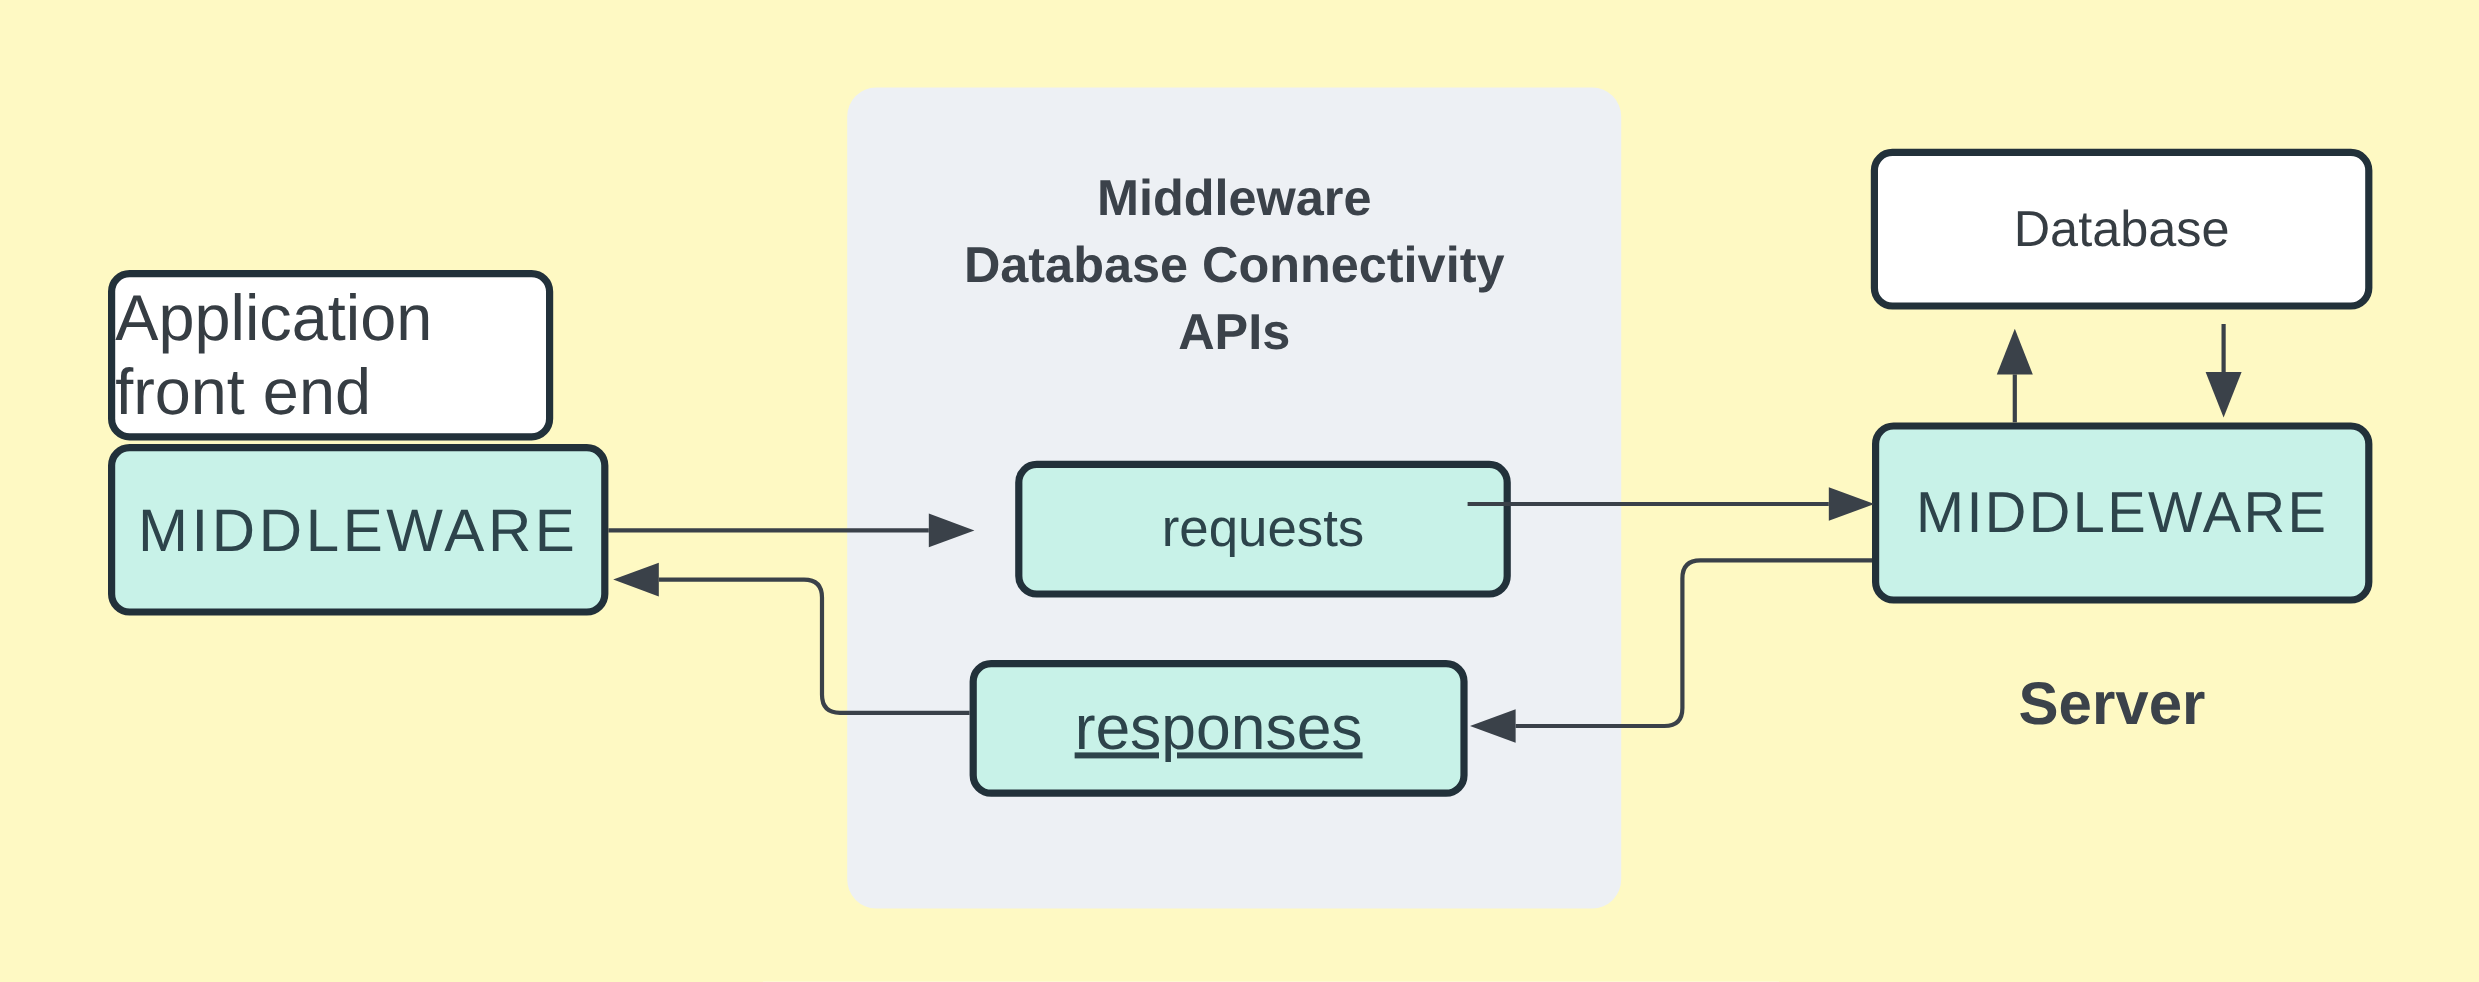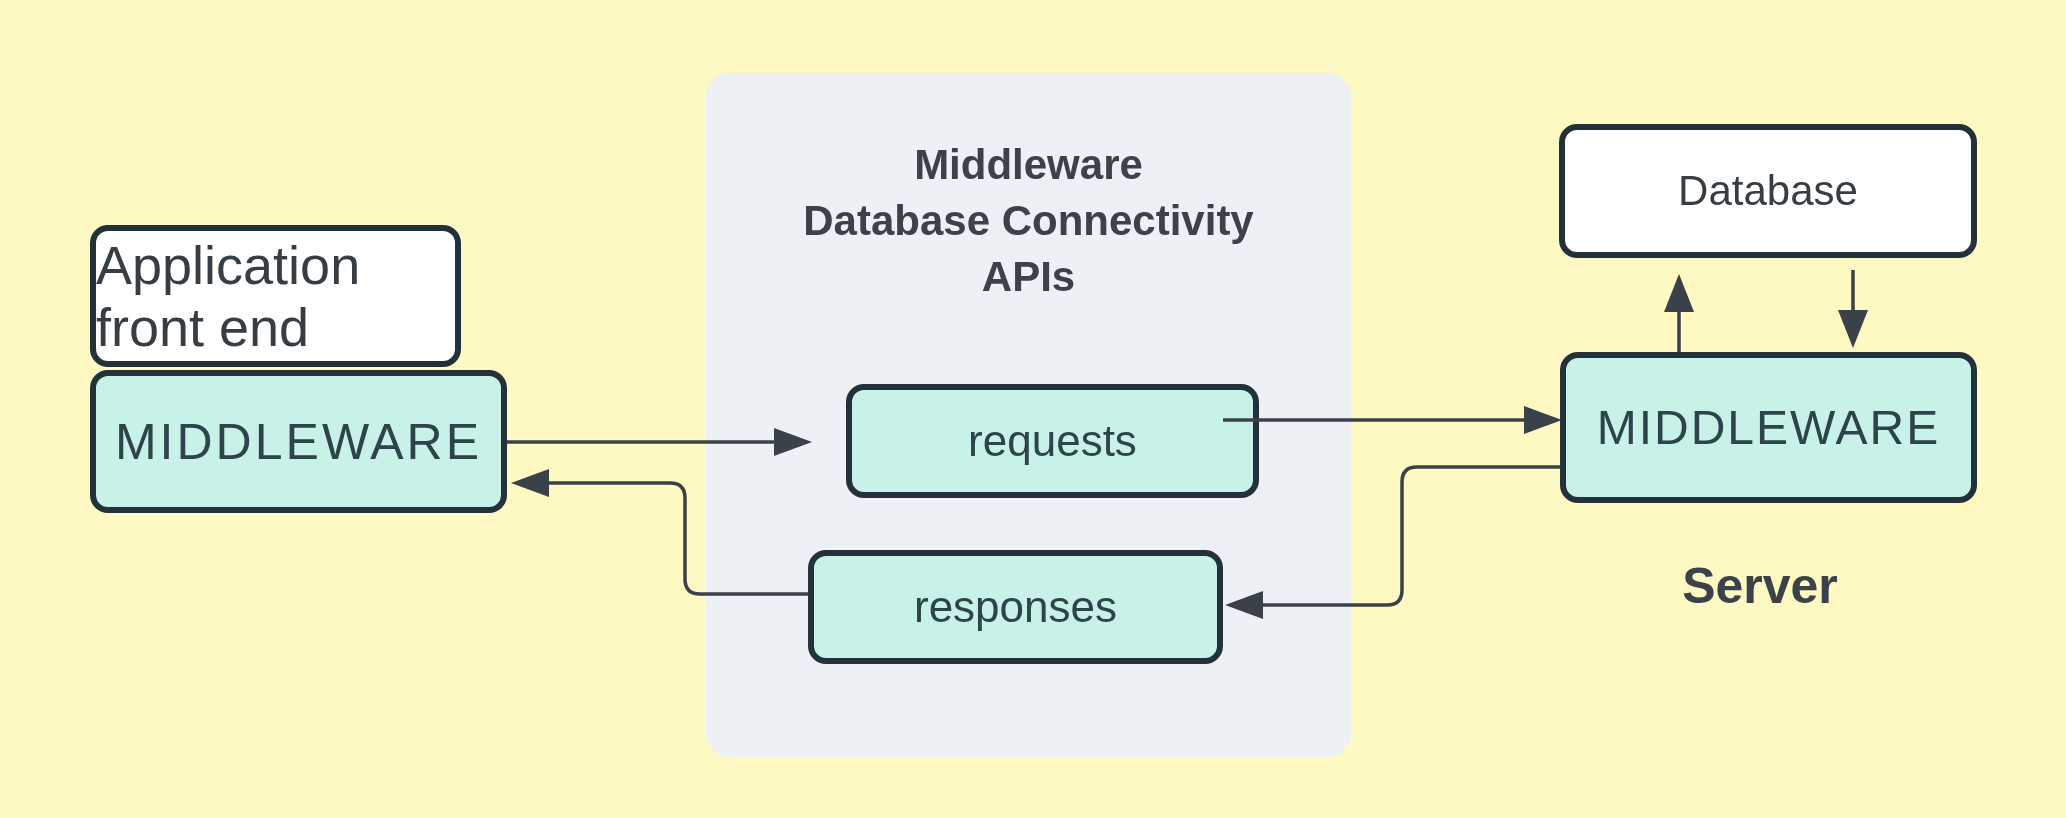--- a/index.html
+++ b/index.html
@@ -38,21 +38,21 @@
     display: flex;
     align-items: center;
     justify-content: center;
     color: #2d444b;
   }
   .node.white { background: #ffffff; color: #363d43; }
   .node.teal  { background: #c8f2e8; }
   .node-app        { left: 90px;   top: 225px; width: 371px; height: 142px; font-size: 54px; }
   .node-mw-left    { left: 90px;   top: 370px; width: 417px; height: 143px; font-size: 50px; letter-spacing: 3px; }
   .node-requests   { left: 810px;  top: 384px; width: 413px; height: 114px; font-size: 44px; margin-left: 36px; }
-  .node-responses  { left: 808px;  top: 550px; width: 415px; height: 114px; font-size: 44px; }
+  .node-responses  { left: 808px;  top: 550px; width: 415px; height: 114px; font-size: 52px; text-decoration: underline; }
   .node-database   { left: 1559px; top: 124px; width: 418px; height: 134px; font-size: 42px; }
   .node-mw-right   { left: 1560px; top: 352px; width: 417px; height: 151px; font-size: 48px; letter-spacing: 2px; }
   .big-label {
     position: absolute;
     text-align: center;
     font-weight: bold;
     font-size: 50px;
     color: #3b424a;
     line-height: 58px;
   }

